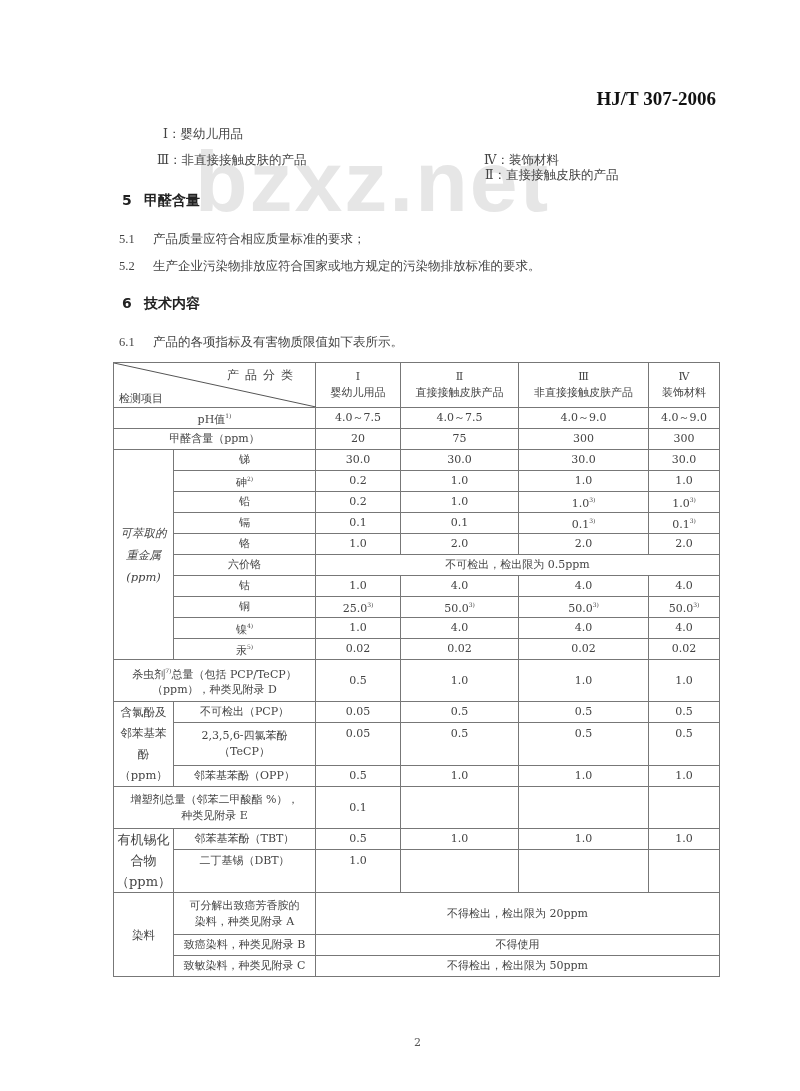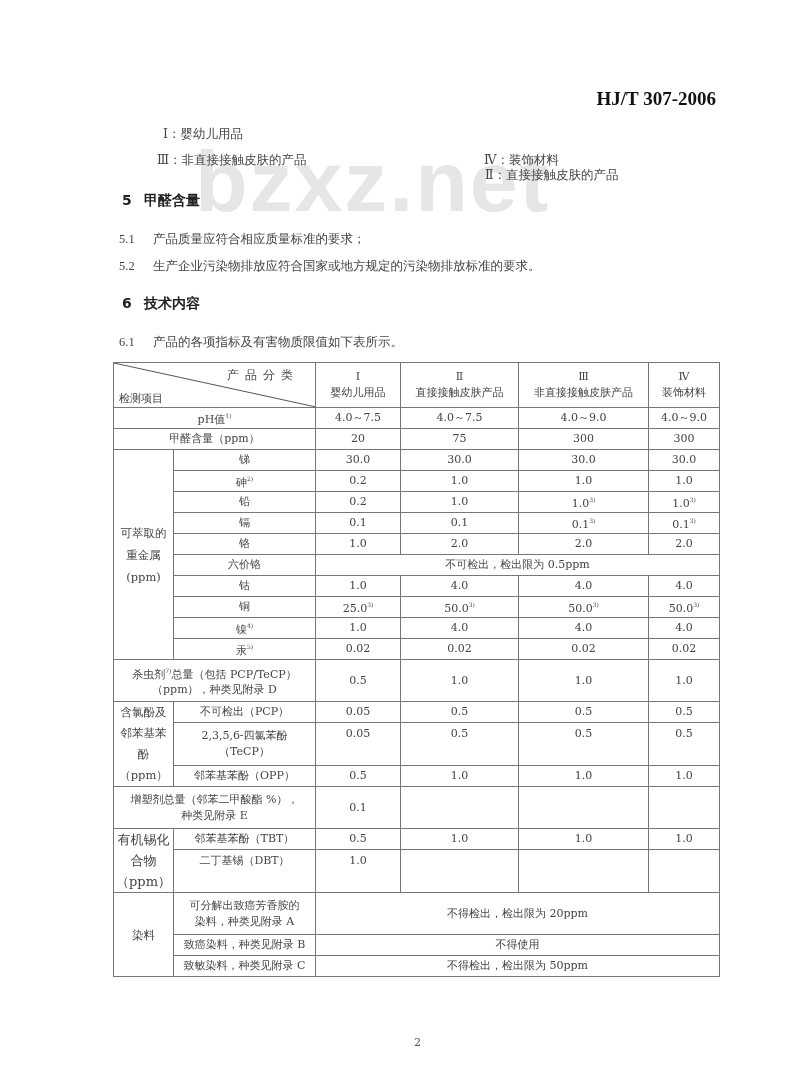--- a/index.html
+++ b/index.html
@@ -87,21 +87,21 @@
         <td>4.0～9.0</td>
   </tr>
   <tr class="r21">
     <td colspan="2">甲醛含量（ppm）</td>
     <td>20</td>
         <td>75</td>
         <td>300</td>
         <td>300</td>
   </tr>
   <tr class="r21">
-    <td rowspan="10" style="font-size:11.5px;line-height:22px;">可萃取的重金属(ppm)</td>
+    <td rowspan="10" style="font-size:11.5px;line-height:22px;font-style:italic;">可萃取的重金属(ppm)</td>
     <td><span>锑</span></td>
     <td>30.0</td>
         <td>30.0</td>
         <td>30.0</td>
         <td>30.0</td>
   </tr>
   <tr class="r21">
     <td><span>砷</span><sup>2)</sup></td>
     <td>0.2</td>
         <td>1.0</td>

